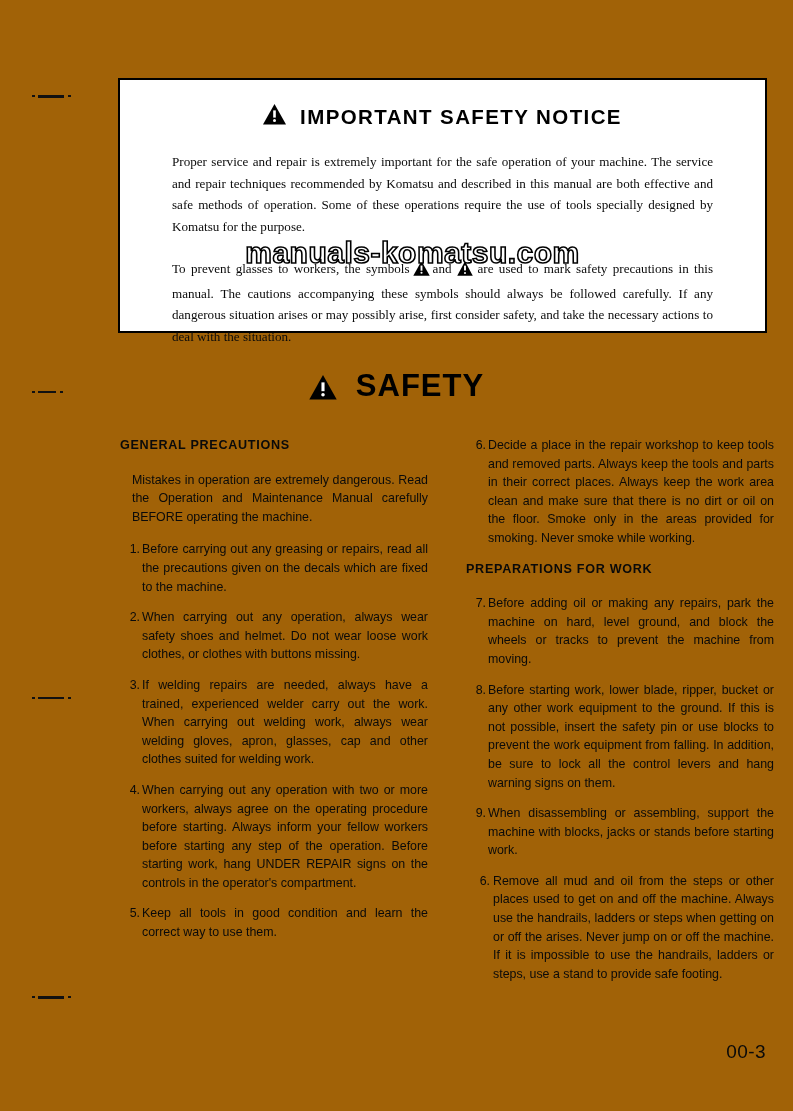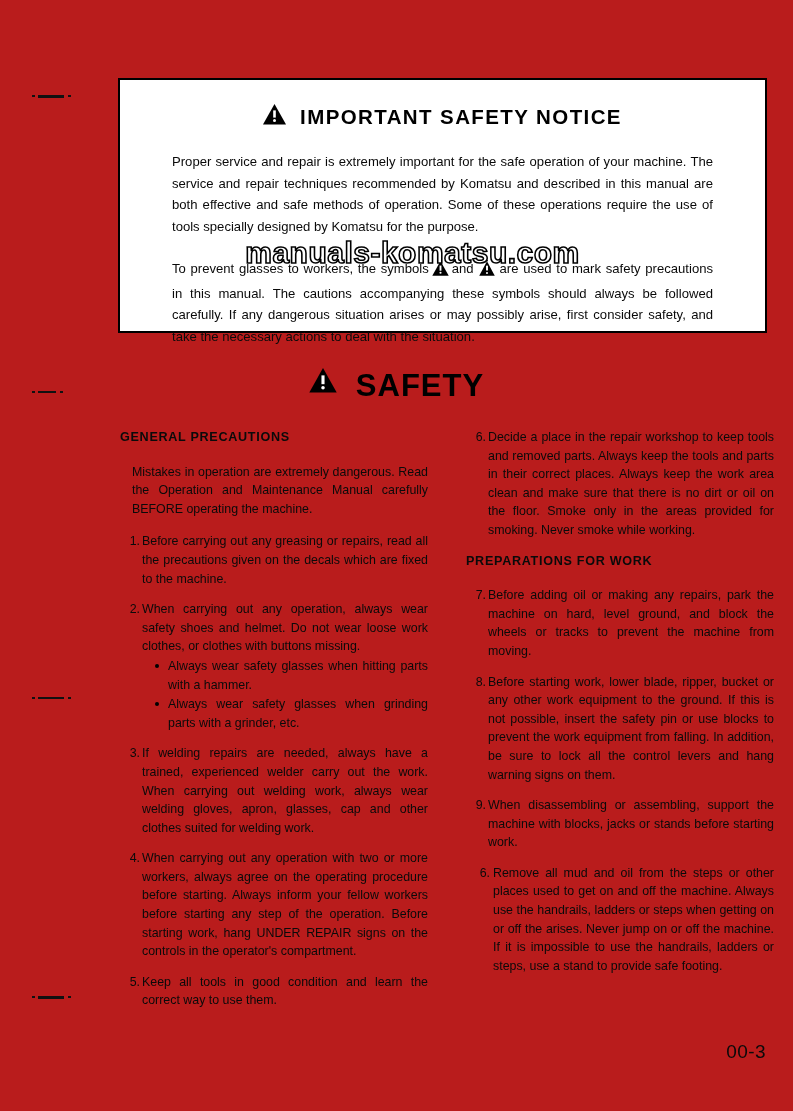--- a/index.html
+++ b/index.html
@@ -8,21 +8,21 @@
     background: #ffffff;
   }
   body {
     font-family: "Liberation Sans", sans-serif;
     color: #000000;
   }
   #page {
     position: relative;
     width: 793px;
     height: 1111px;
-    background: #b91c1c;
+    background: #a16207;
     overflow: hidden;
   }
 
   
   .margin-tick {
     position: absolute;
     left: 38px;
     width: 26px;
     height: 2px;
     background: #111;
@@ -75,21 +75,21 @@
   }
   .tri-icon { display: block; }
 
   #notice-body {
     margin: 22px 52px 0 52px;
     font-size: 13.1px;
     line-height: 21.5px;
     text-align: justify;
     color: #0a0a0a;
   }
-  #notice-body p { margin: 0; }
+  #notice-body p { margin: 0; font-family: Liberation Serif, serif; }
   #notice-body p.para2 { margin-top: 21px; }
   .inline-tri {
     display: inline-block;
     vertical-align: -3px;
     margin: 0 3px;
   }
 
   
   #watermark {
     position: absolute;
@@ -106,41 +106,41 @@
     white-space: nowrap;
   }
 
   
   #safety-banner {
     position: absolute;
     left: 0;
     top: 368px;
     width: 793px;
     display: flex;
-    align-items: flex-start;
+    align-items: flex-end;
     justify-content: center;
     gap: 19px;
   }
   #safety-banner .banner-text {
     font-size: 31px;
     font-weight: bold;
     letter-spacing: 1px;
   }
 
   
   #columns {
     position: absolute;
     left: 0;
     top: 420px;
     width: 793px;
     height: 640px;
   }
   .column {
     position: absolute;
-    top: 8px;
+    top: 16px;
     width: 308px;
     font-size: 12.4px;
     line-height: 18.6px;
     color: #0a0a0a;
   }
   #col-left  { left: 120px; }
   #col-right { left: 466px; }
 
   .sec-head {
     font-size: 12.6px;
@@ -265,24 +265,20 @@
       <p class="sec-head">GENERAL  PRECAUTIONS</p>
       <p class="intro">Mistakes in operation are extremely dangerous. Read the Operation and Maintenance Manual carefully BEFORE operating the machine.</p>
       <ol class="numlist">
         <li>
           <span class="num">1.</span>
           <span class="txt">Before carrying out any greasing or repairs, read all the precautions given on the decals which are fixed to the machine.</span>
         </li>
         <li>
           <span class="num">2.</span>
           <span class="txt">When carrying out any operation, always wear safety shoes and helmet. Do not wear loose work clothes, or clothes with buttons missing.</span>
-          <ul class="bullets">
-            <li>Always wear safety glasses when hitting parts with a hammer.</li>
-            <li>Always wear safety glasses when grinding parts with a grinder, etc.</li>
-          </ul>
         </li>
         <li>
           <span class="num">3.</span>
           <span class="txt">If welding repairs are needed, always have a trained, experienced welder carry out the work. When carrying out welding work, always wear welding gloves, apron, glasses, cap and other clothes suited for welding work.</span>
         </li>
         <li>
           <span class="num">4.</span>
           <span class="txt">When carrying out any operation with two or more workers, always agree on the operating procedure before starting. Always inform your fellow workers before starting any step of the operation. Before starting work, hang UNDER REPAIR signs on the controls in the operator's compartment.</span>
         </li>
         <li>

